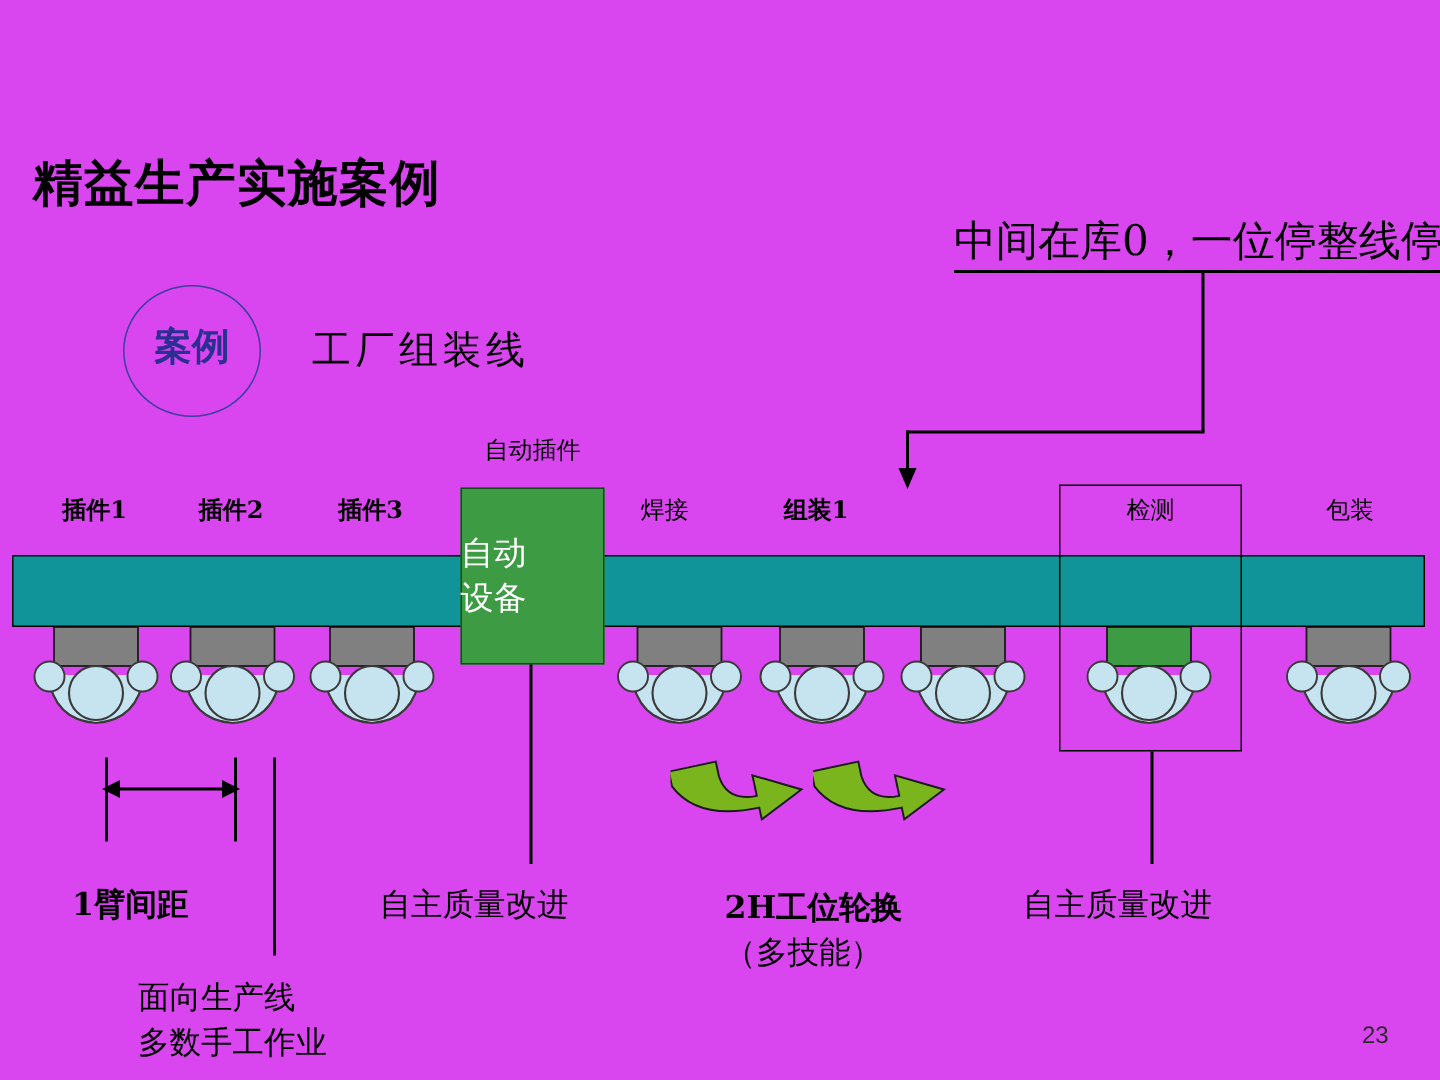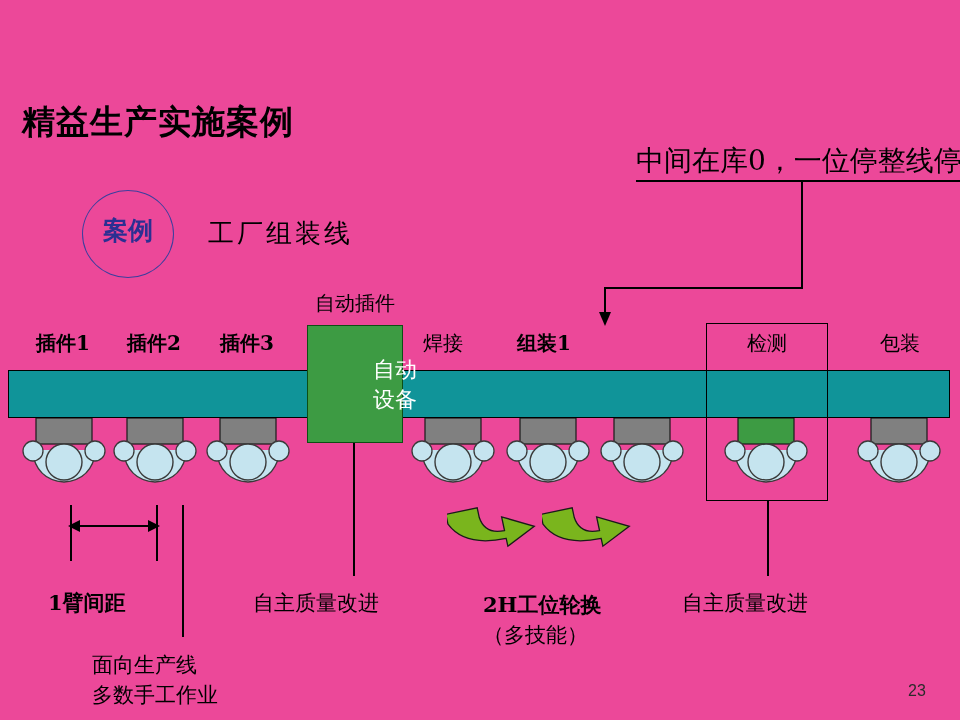--- a/index.html
+++ b/index.html
@@ -7,21 +7,21 @@
     padding: 0;
     background: #ffffff;
   }
   body {
     font-family: "Liberation Sans", "DejaVu Sans", sans-serif;
   }
   #slide {
     position: relative;
     width: 960px;
     height: 720px;
-    background: #ec4899;
+    background: #d946ef;
     overflow: hidden;
   }
   .abs { position: absolute; }
 
   
   #slide-title {
     left: 22px;
     top: 100px;
     font-size: 33px;
     font-weight: bold;
@@ -73,21 +73,21 @@
   #callout-underline {
     left: 636px;
     top: 180px;
     width: 324px;
     height: 2px;
     background: #000000;
   }
 
   
   .station-label {
-    font-size: 20px;
+    font-size: 16px;
     color: #000000;
     font-family: "DejaVu Serif", "Liberation Serif", serif;
     white-space: nowrap;
     text-align: center;
     font-weight: 500;
   }
   .station-label.bold { font-weight: 700; }
 
   
   #conveyor {
@@ -107,26 +107,25 @@
     width: 96px;
     height: 118px;
     background: #3d9b43;
     border: 1px solid #0d4f15;
     box-sizing: border-box;
   }
   #auto-equipment-label {
     left: 307px;
     top: 355px;
     width: 96px;
-    text-align: center;
+    text-align: left;
     color: #ffffff;
     font-size: 22px;
     line-height: 30px;
     font-family: "DejaVu Serif", "Liberation Serif", serif;
-    margin-left: 40px;
   }
 
   
   #inspection-box {
     left: 706px;
     top: 323px;
     width: 122px;
     height: 178px;
     border: 1.5px solid #000000;
     box-sizing: border-box;

